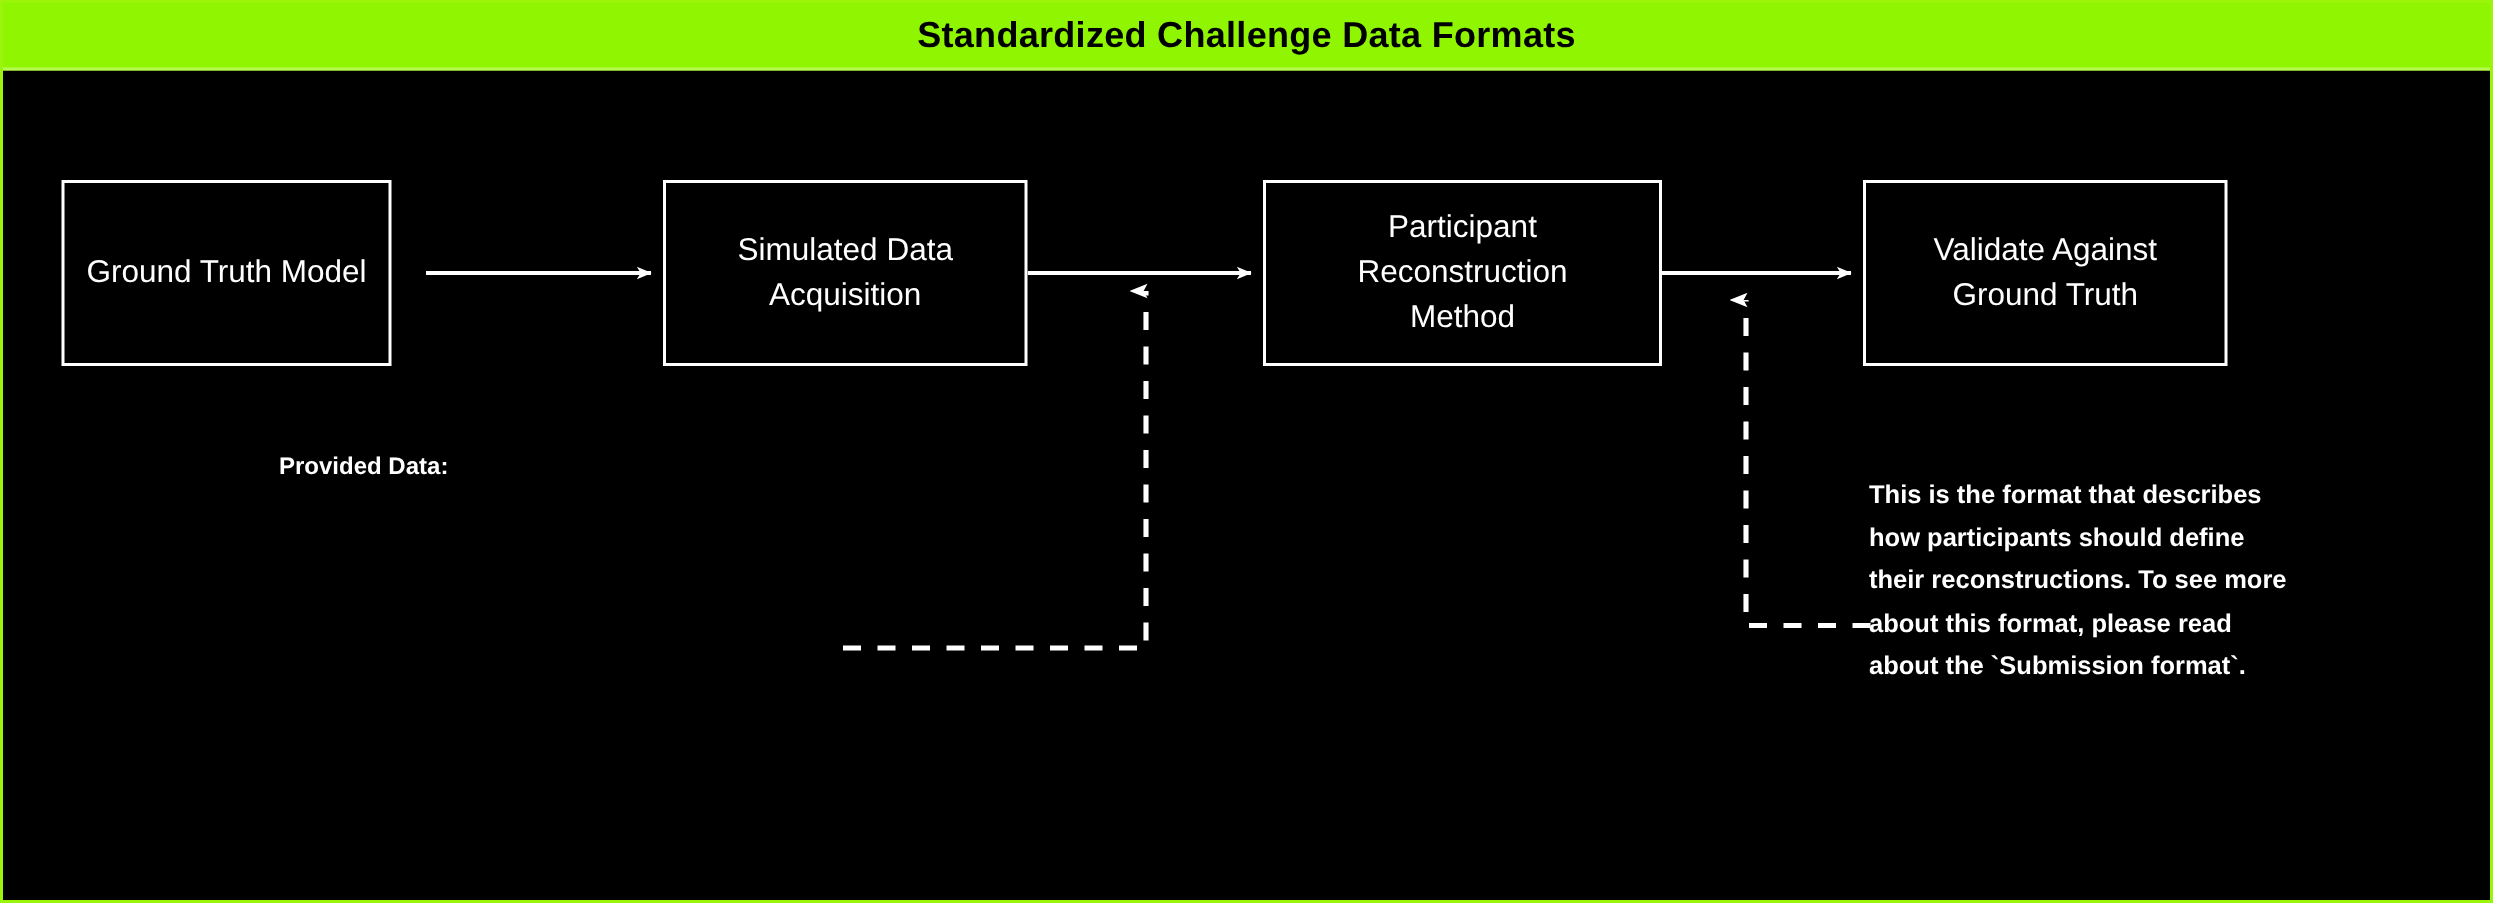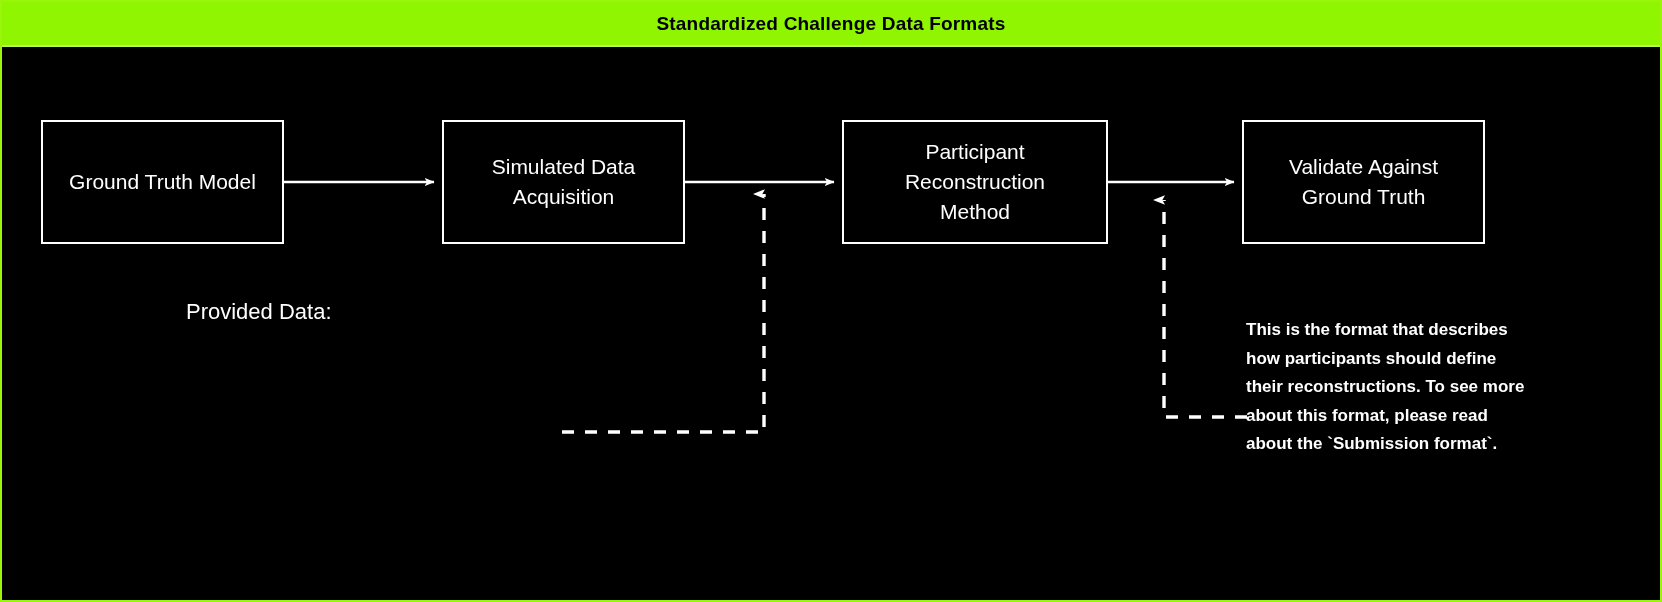--- a/index.html
+++ b/index.html
@@ -25,42 +25,42 @@
     height: 45px;
     background: #8ff500;
     border-bottom: 2px solid #b7fa55;
     box-sizing: border-box;
     display: flex;
     align-items: center;
     justify-content: center;
   }
   #title-text {
     color: #000000;
-    font-size: 19px;
+    font-size: 24px;
     font-weight: bold;
     letter-spacing: 0.2px;
     font-family: "Liberation Sans", sans-serif;
   }
   .node {
     position: absolute;
     border: 2px solid #ffffff;
     background: #000000;
     box-sizing: border-box;
     display: flex;
     align-items: center;
     justify-content: center;
     color: #ffffff;
     font-size: 21px;
     line-height: 30px;
     text-align: center;
     font-family: "Liberation Sans", sans-serif;
     white-space: pre-line;
     font-weight: normal;
   }
-  #node-ground-truth { left: 39px;   top: 118px; width: 243px; height: 124px; }
+  #node-ground-truth { left: 39px;   top: 118px; width: 220px; height: 124px; }
   #node-simulated    { left: 440px;  top: 118px; width: 243px; height: 124px; }
   #node-participant  { left: 840px;  top: 118px; width: 266px; height: 124px; }
   #node-validate     { left: 1240px; top: 118px; width: 243px; height: 124px; }
 
   .edge-svg {
     position: absolute;
     left: 0;
     top: 0;
     width: 1658px;
     height: 598px;
@@ -69,22 +69,22 @@
   .note {
     position: absolute;
     color: #ffffff;
     font-family: "Liberation Sans", sans-serif;
     font-size: 17px;
     font-weight: bold;
     line-height: 28.5px;
   }
   .note-title {
     display: block;
-    font-size: 22px;
-    font-weight: normal;
+    font-size: 16px;
+    font-weight: bold;
     margin-bottom: 24px;
   }
   .note-body {
     display: block;
     white-space: pre-line;
   }
   #note-provided   { left: 184px;  top: 296px; width: 372px; }
   #note-submission { left: 1244px; top: 314px; width: 372px; }
 </style>
 </head>

